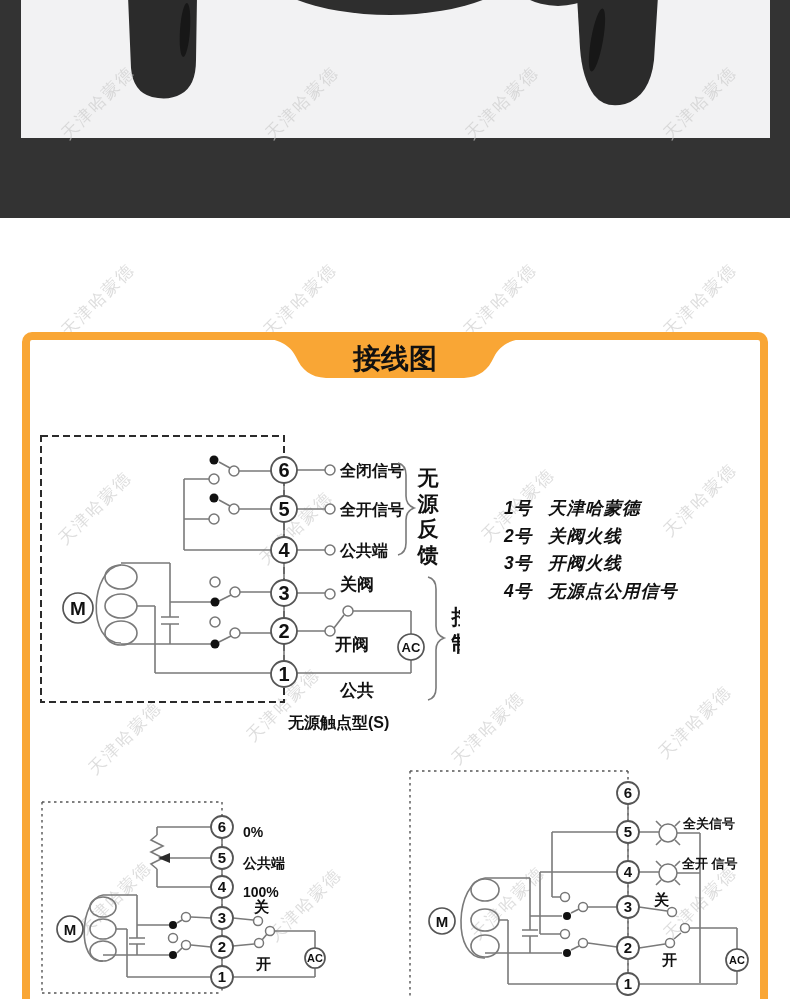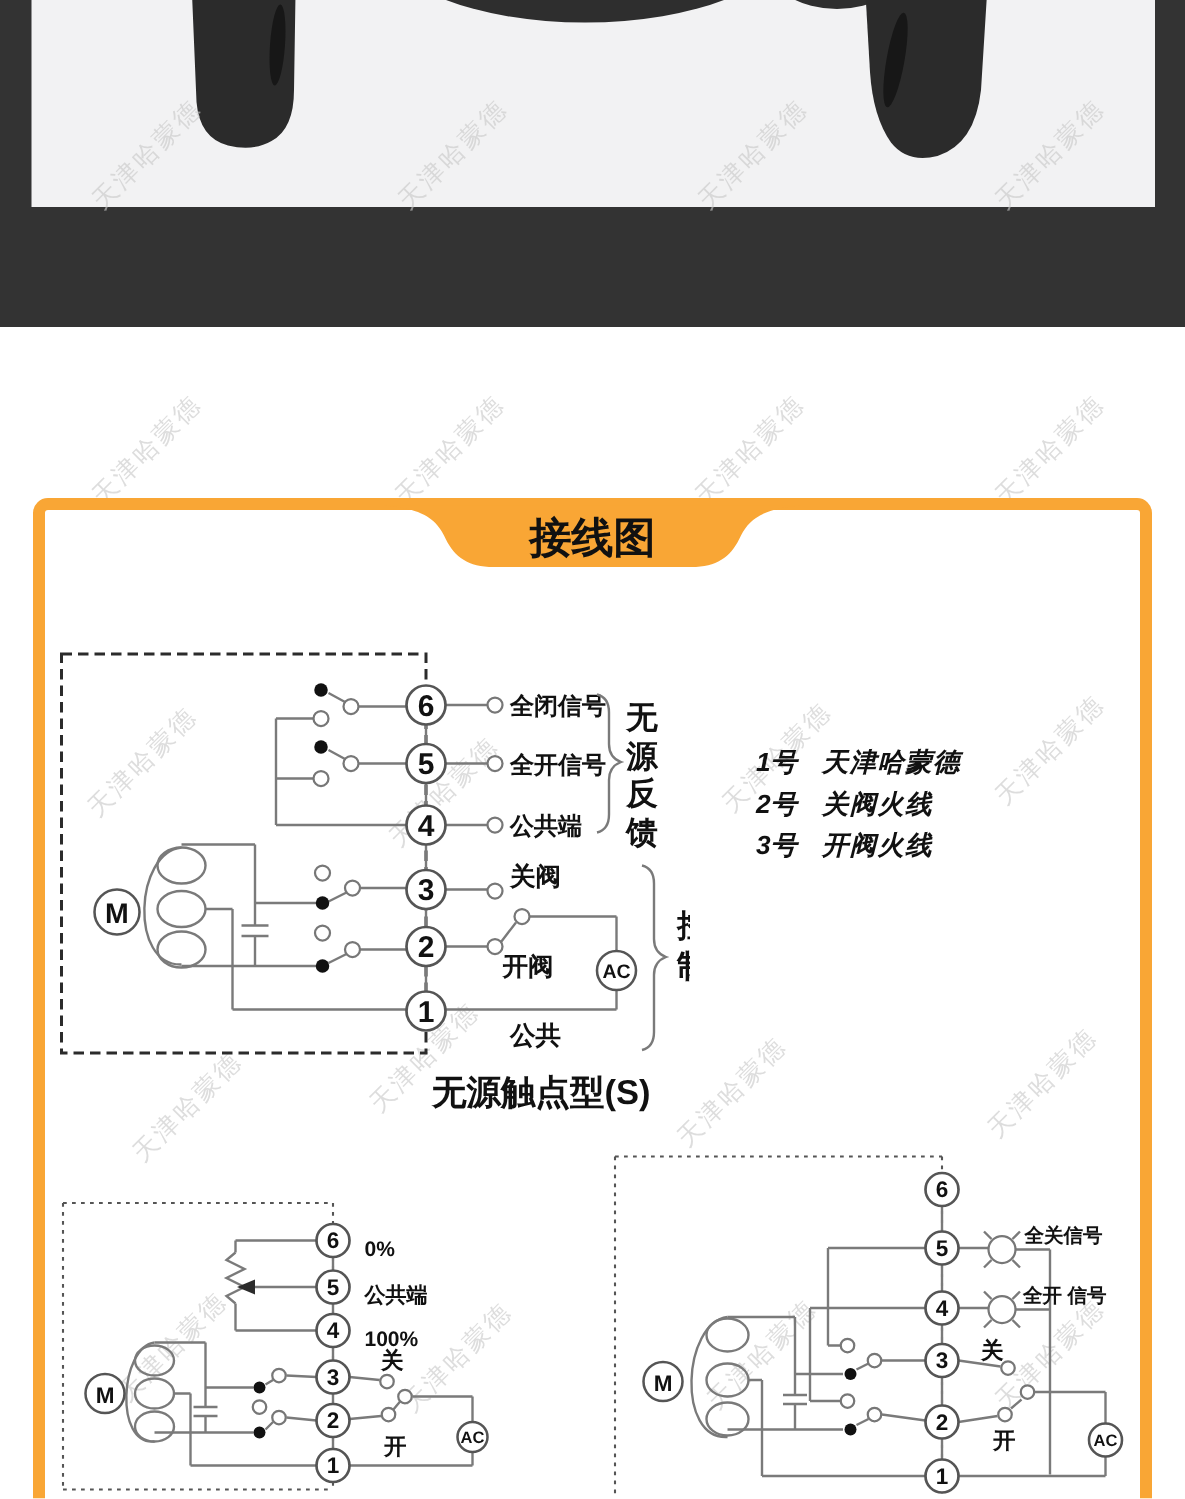--- a/index.html
+++ b/index.html
@@ -26,21 +26,21 @@
   .wire{stroke:#7a7a7a;stroke-width:1.6;fill:none;}
   .dash{stroke:#2b2b2b;stroke-width:2;fill:none;stroke-dasharray:7 4;}
   .dot-line{stroke:#555;stroke-width:1.4;fill:none;stroke-dasharray:2.5 3.5;}
   .term{fill:#fff;stroke:#555;stroke-width:1.8;}
   .oc{fill:#fff;stroke:#777;stroke-width:1.5;}
   .fd{fill:#111;stroke:none;}
   .sym{fill:#fff;stroke:#555;stroke-width:1.7;}
   .t{font-weight:bold;fill:#111;}
   .tn{font-weight:bold;fill:#111;text-anchor:middle;}
   
-  .caption{position:absolute;left:288px;top:713px;z-index:3;font-size:23px;font-weight:bold;color:#111;}
+  .caption{position:absolute;left:288px;top:713px;z-index:3;font-size:16px;font-weight:bold;color:#111;}
   .notes{position:absolute;left:504px;top:496px;z-index:3;font-style:italic;}
   .note-row{display:flex;align-items:baseline;height:27.5px;font-size:17.5px;font-weight:bold;color:#111;}
   .note-num{width:34px;}
   .note-text{margin-left:10px;letter-spacing:1px;}
 </style>
 </head>
 <body>
 
 <div class="page">
 
@@ -186,20 +186,24 @@
       <span class="note-text">天津哈蒙德</span>
     </div>
     <div class="note-row">
       <span class="note-num">2号</span>
       <span class="note-text">关阀火线</span>
     </div>
     <div class="note-row">
       <span class="note-num">3号</span>
       <span class="note-text">开阀火线</span>
     </div>
+    <div class="note-row">
+      <span class="note-num">4号</span>
+      <span class="note-text">无源点公用信号</span>
+    </div>
   </div>
 
   <svg id="dg-left" class="dg" width="360" height="237" viewBox="0 0 360 237">
     <path class="dot-line" d="M12,40 H192 M12,40 V231 M12,231 H192 M192,40 V231"></path>
     <g>
       <path class="wire" d="M192,65 V215"></path>
       <path class="wire" d="M127,65 H181 M127,65 V73"></path>
       <path class="wire" d="M127,73 L121,78 L133,84 L121,90 L133,96 L121,102 L127,107"></path>
       <path class="wire" d="M127,107 V125 M127,125 H181"></path>
       <path class="wire" d="M138,96 H181"></path>

